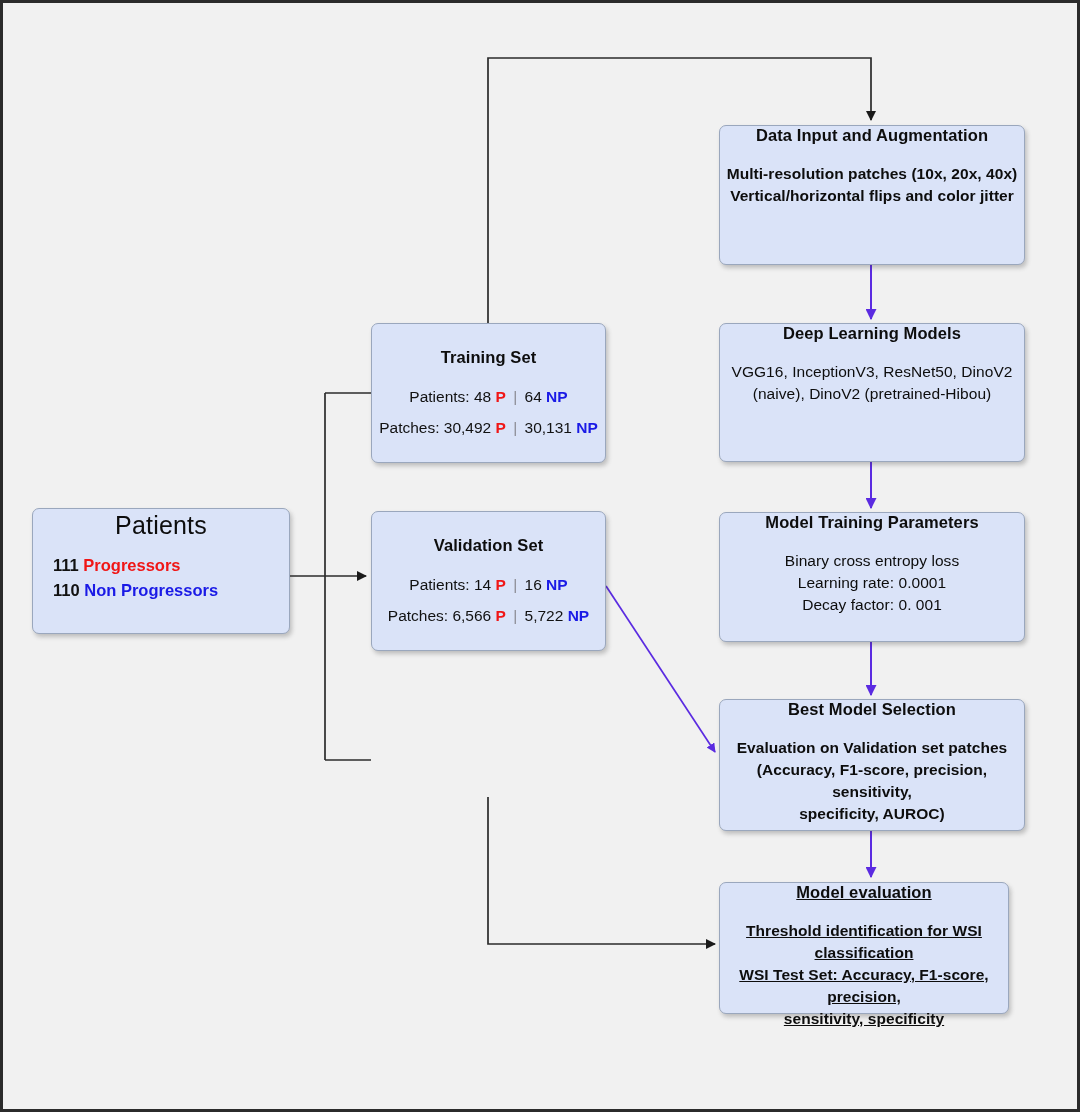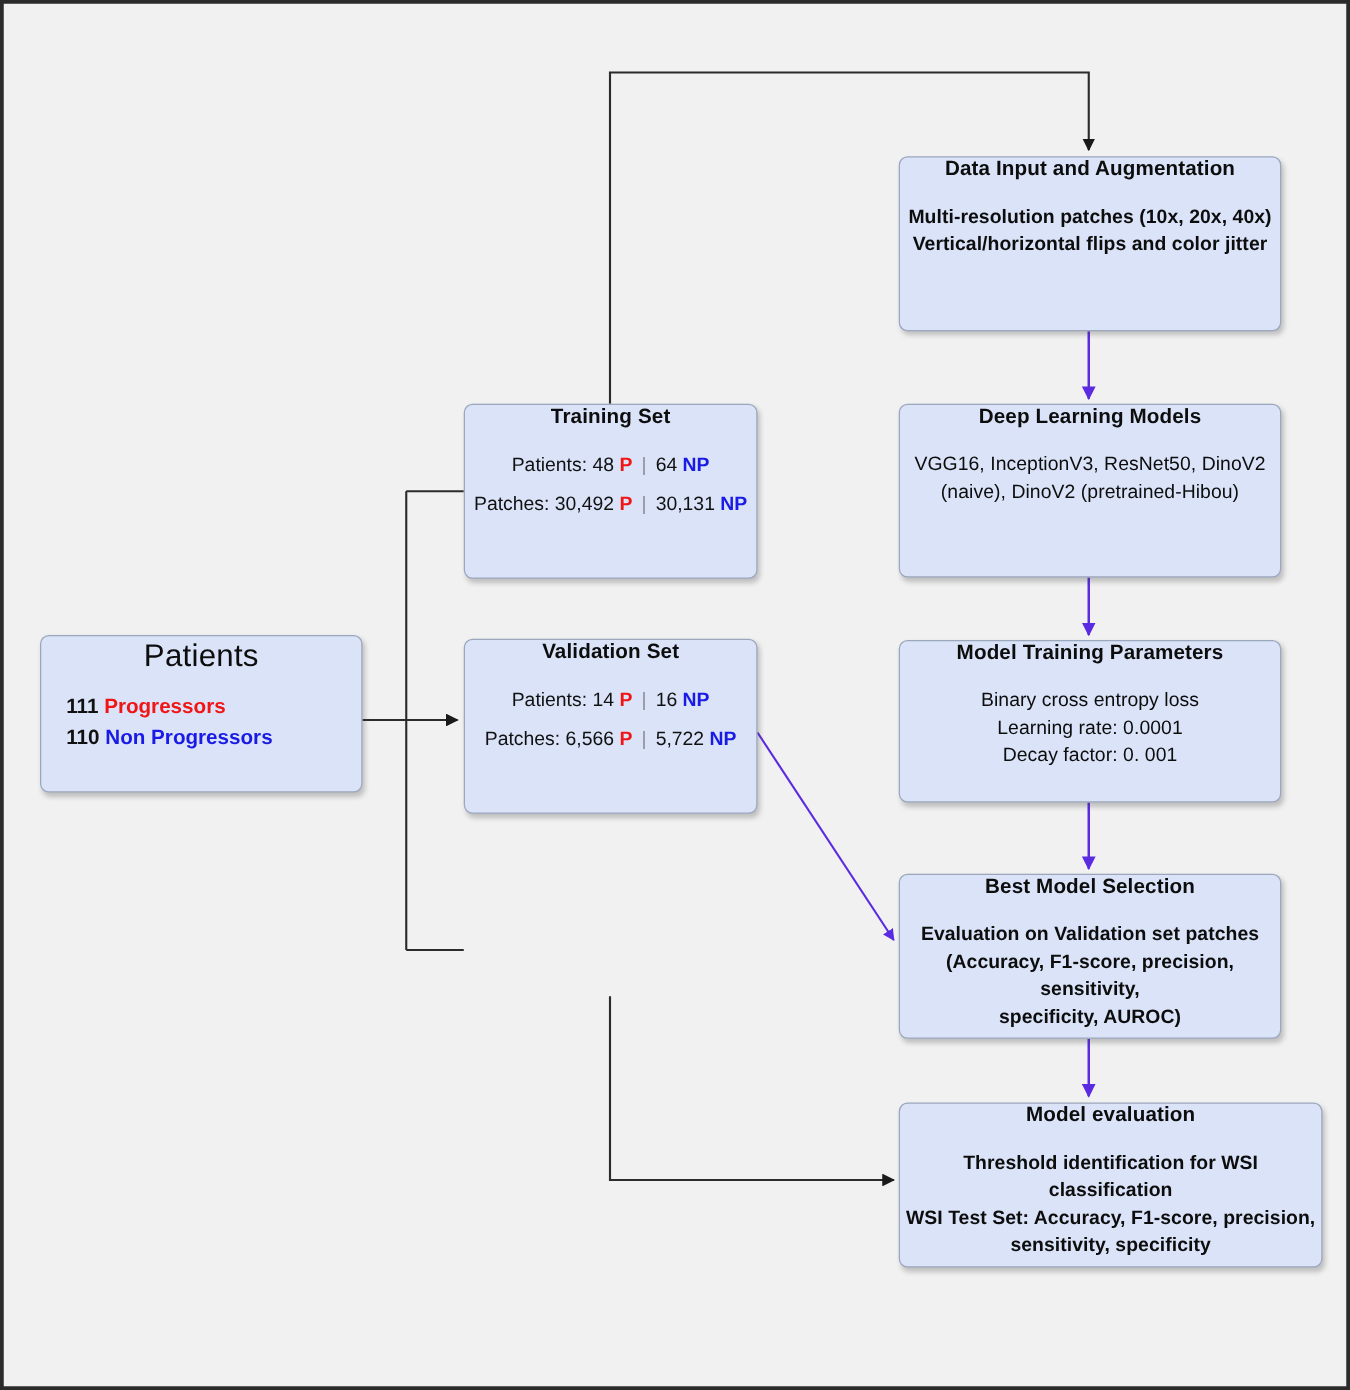--- a/index.html
+++ b/index.html
@@ -49,21 +49,21 @@
     letter-spacing: 0.1px;
   }
   .node .body {
     font-size: 15.5px;
     line-height: 1.42;
     letter-spacing: 0.05px;
   }
   .node .body.bold { font-weight: 700; }
 
   
-  .node.dataset { }
+  .node.dataset { padding-top: 24px; }
   .node.dataset .title { margin-bottom: 18px; }
   .node.dataset .row {
     font-size: 15.5px;
     line-height: 1.42;
     margin-bottom: 9px;
     white-space: nowrap;
   }
   .lbl { color: #111111; }
   .num { color: #111111; }
   .p   { color: #f01616; font-weight: 600; }
@@ -202,20 +202,20 @@
     <div class="body">Decay factor: 0. 001</div>
   </div>
 
   <div class="node stage" id="best-model-selection-node" style="left:716px; top:696px; width:306px; height:132px;">
     <div class="title">Best Model Selection</div>
     <div class="body bold">Evaluation on Validation set patches</div>
     <div class="body bold">(Accuracy, F1-score, precision, sensitivity,</div>
     <div class="body bold">specificity, AUROC)</div>
   </div>
 
-  <div class="node stage" id="model-evaluation-node" style="left:716px; top:879px; width:339px; height:132px;">
+  <div class="node stage" id="model-evaluation-node" style="left:716px; top:879px; width:290px; height:132px;text-decoration:underline;">
     <div class="title">Model evaluation</div>
     <div class="body bold">Threshold identification for WSI classification</div>
     <div class="body bold">WSI Test Set: Accuracy, F1-score, precision,</div>
     <div class="body bold">sensitivity, specificity</div>
   </div>
 
 </div>
 
 </body></html>

